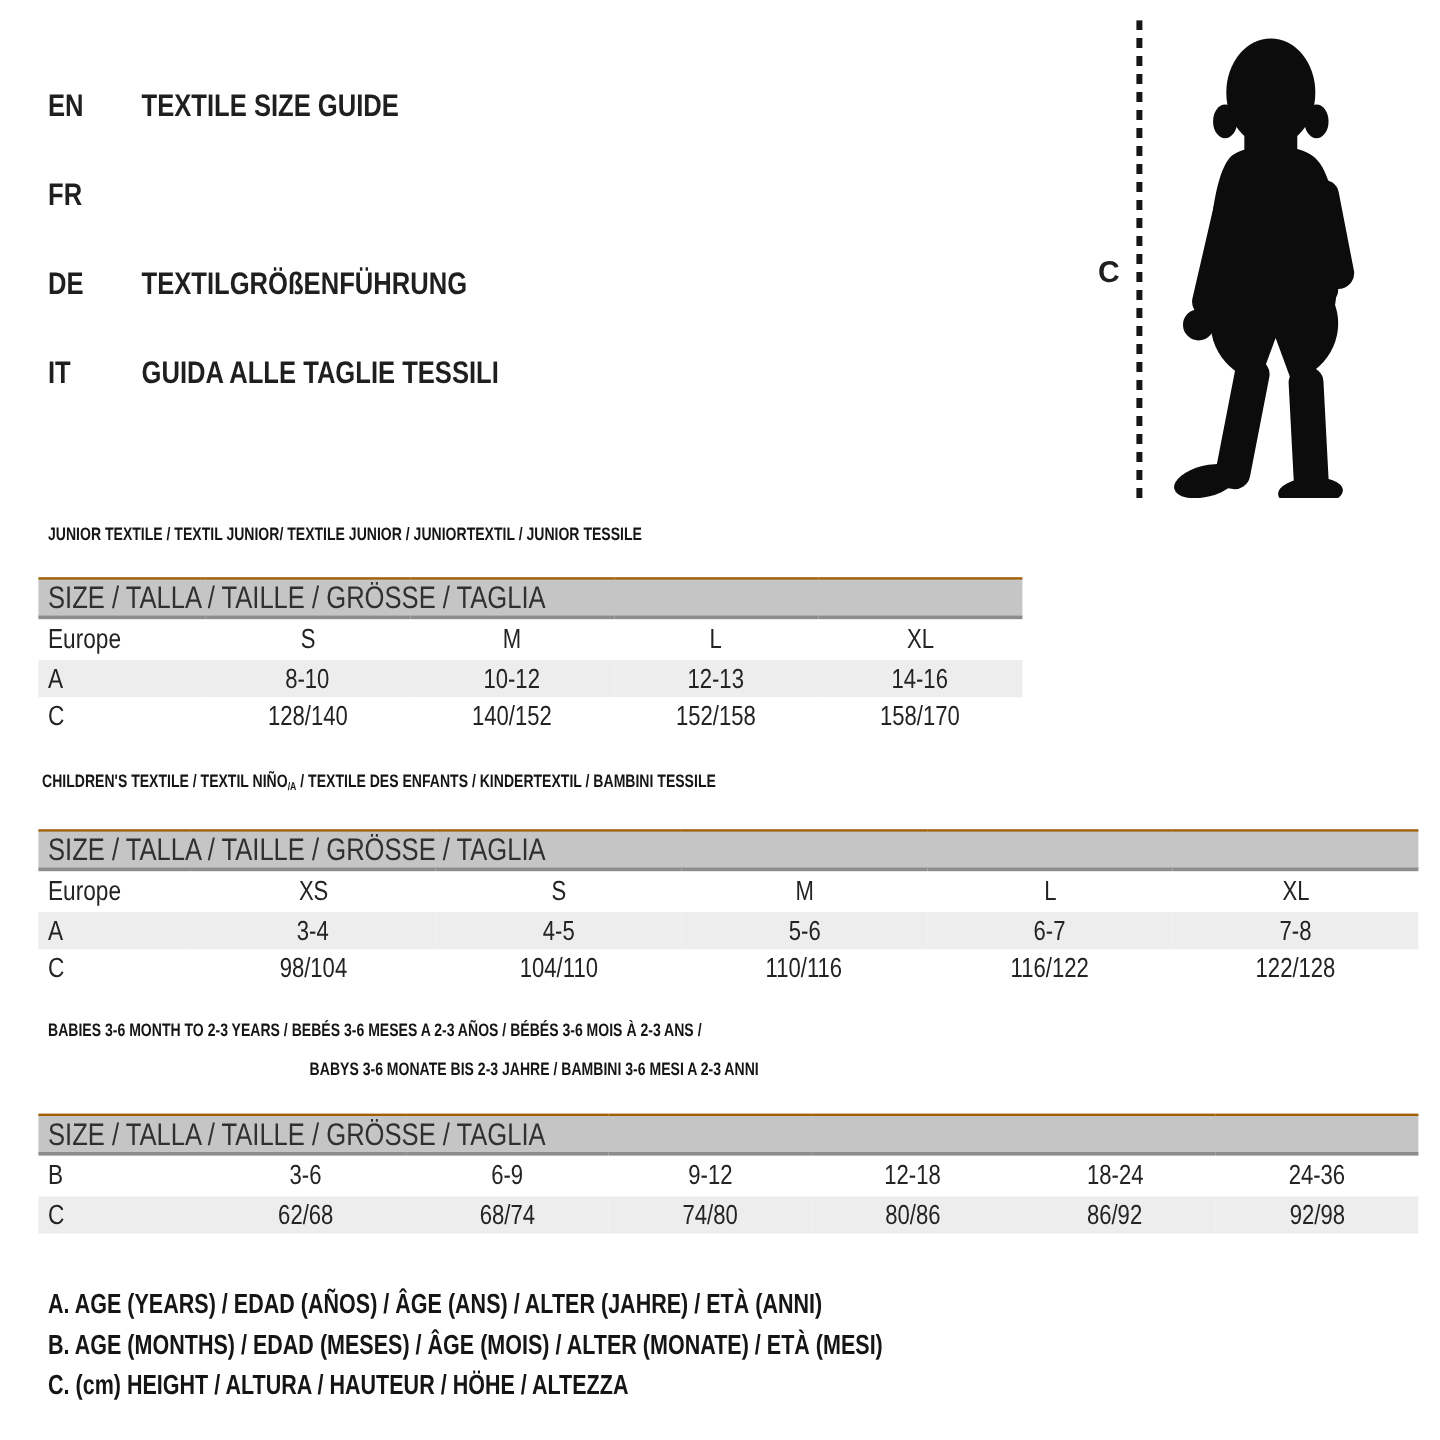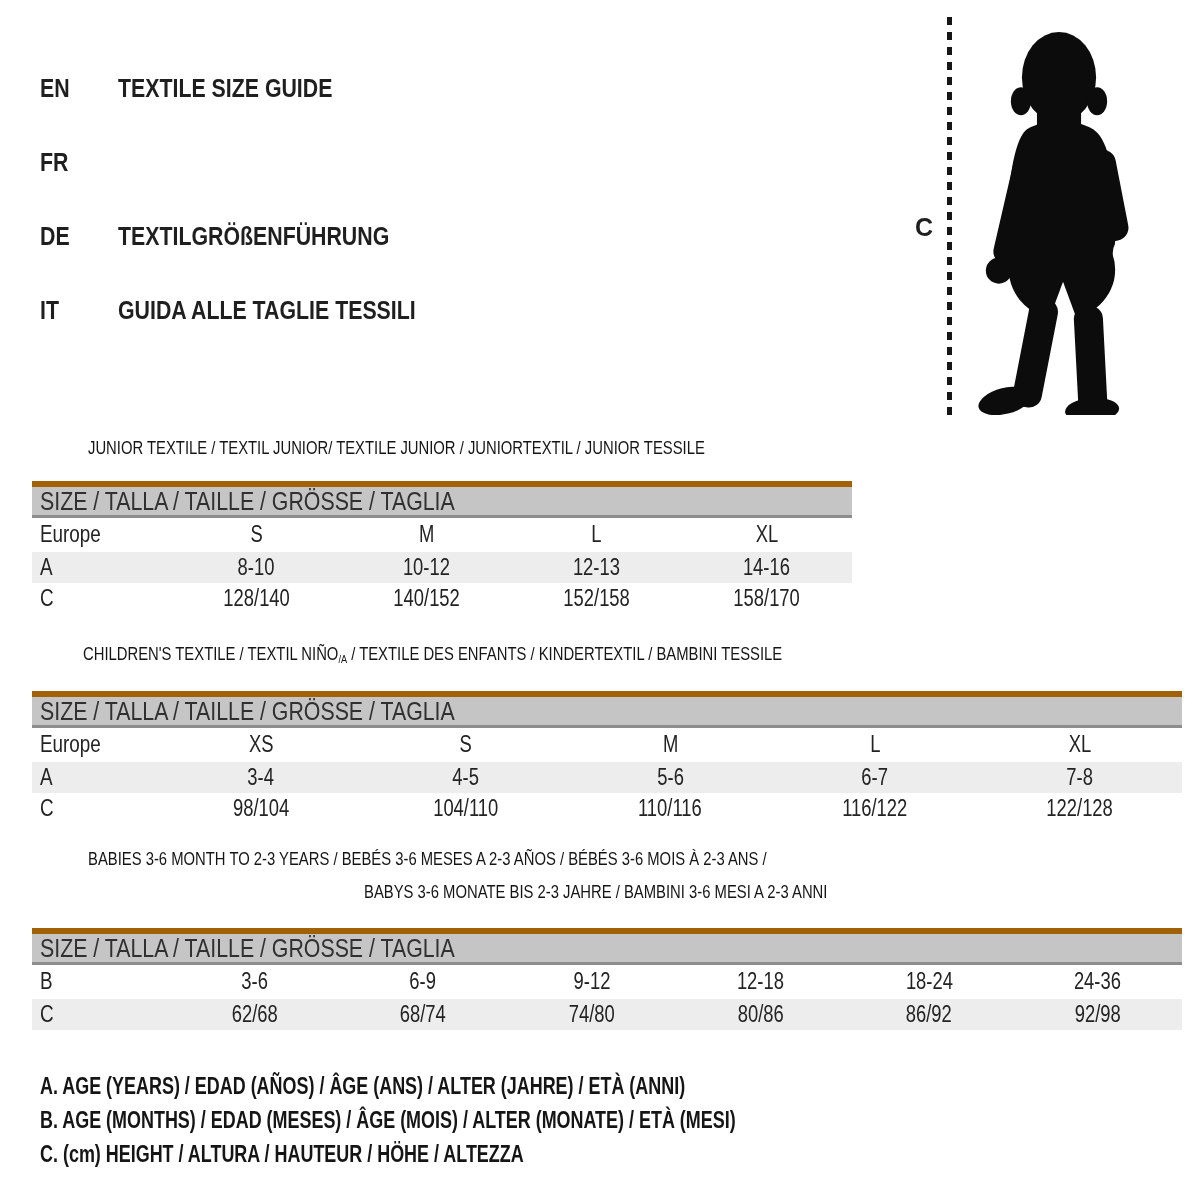--- a/index.html
+++ b/index.html
@@ -21,38 +21,38 @@
 
   
   .fig-c { position:absolute; left:915px; top:213px; font-size:25px; font-weight:700; }
   .fig-line {
     position:absolute; left:947px; top:17px; width:5px; height:398px;
     background:repeating-linear-gradient(to bottom,#161616 0 8px,transparent 8px 15px);
   }
   .baby { position:absolute; left:974px; top:17px; }
 
   
-  .sec-title { position:absolute; font-size:19px; font-weight:400; color:#151515;margin-left:48px; }
+  .sec-title { position:absolute; font-size:15px; font-weight:700; color:#151515; }
   #junior-title   { left:40px; top:437px; }
   #children-title { left:35px; top:643px; }
   #babies-title   { left:40px; top:842px; line-height:33px;text-align:right; }
   .subA { font-size:0.62em; vertical-align:-0.28em; letter-spacing:0; }
 
   
   .legend { position:absolute; left:40px; top:1066px; font-size:23px; font-weight:700; color:#151515; }
   .legend-row { height:34px; display:flex; align-items:flex-end; }
 
   
   table.size { position:absolute; border-collapse:collapse; table-layout:fixed; }
   #table-junior   { left:32px; top:481px; width:820px; }
   #table-children { left:32px; top:691px; width:1150px; }
   #table-babies   { left:32px; top:928px; width:1150px; }
   table.size th.bar {
     background:#c5c5c5; height:32px; box-sizing:border-box;
-    border-top:6px solid #a16207; border-bottom:3px solid #8d8d8d;
+    border-top:2px solid #a16207; border-bottom:3px solid #8d8d8d;
     text-align:left; padding:0 0 0 8px;
     font-size:26px; font-weight:400; color:#303030; line-height:26px;
   }
   table.size td {
     height:31px; padding:0; font-size:23px; font-weight:400;
     color:#232323; text-align:center; vertical-align:middle;
   }
   table.size tr.first td { height:34px;margin-left:40px; }
   table.size tr.shade td { background:#ededed; }
   table.size td.lab { text-align:left; padding-left:8px; }

